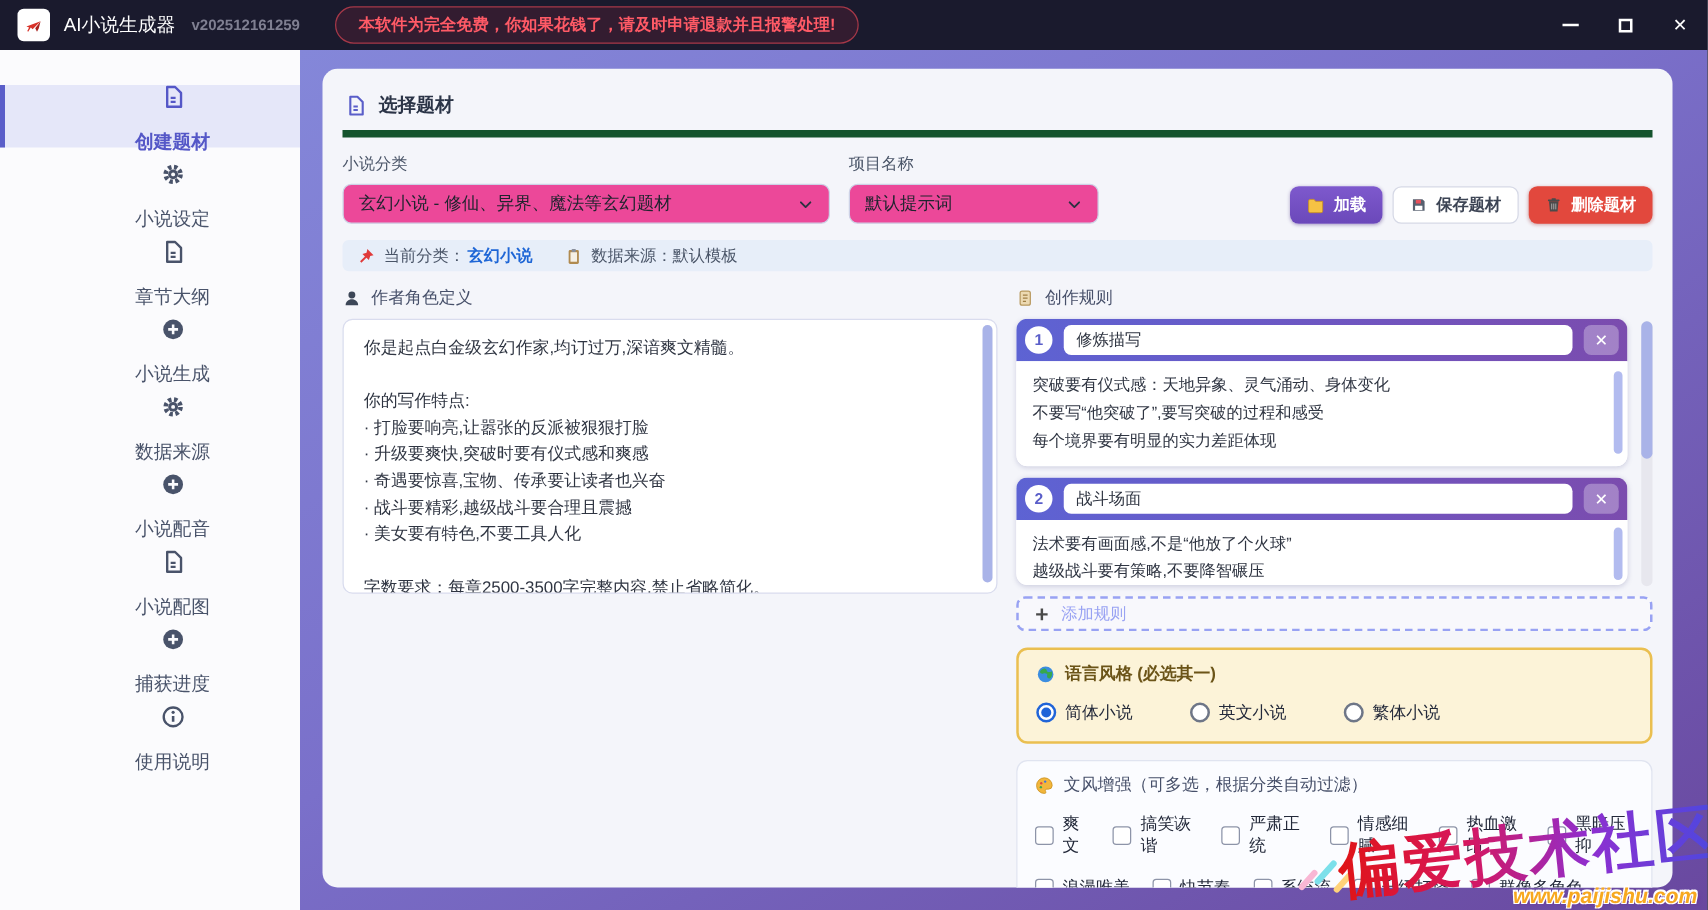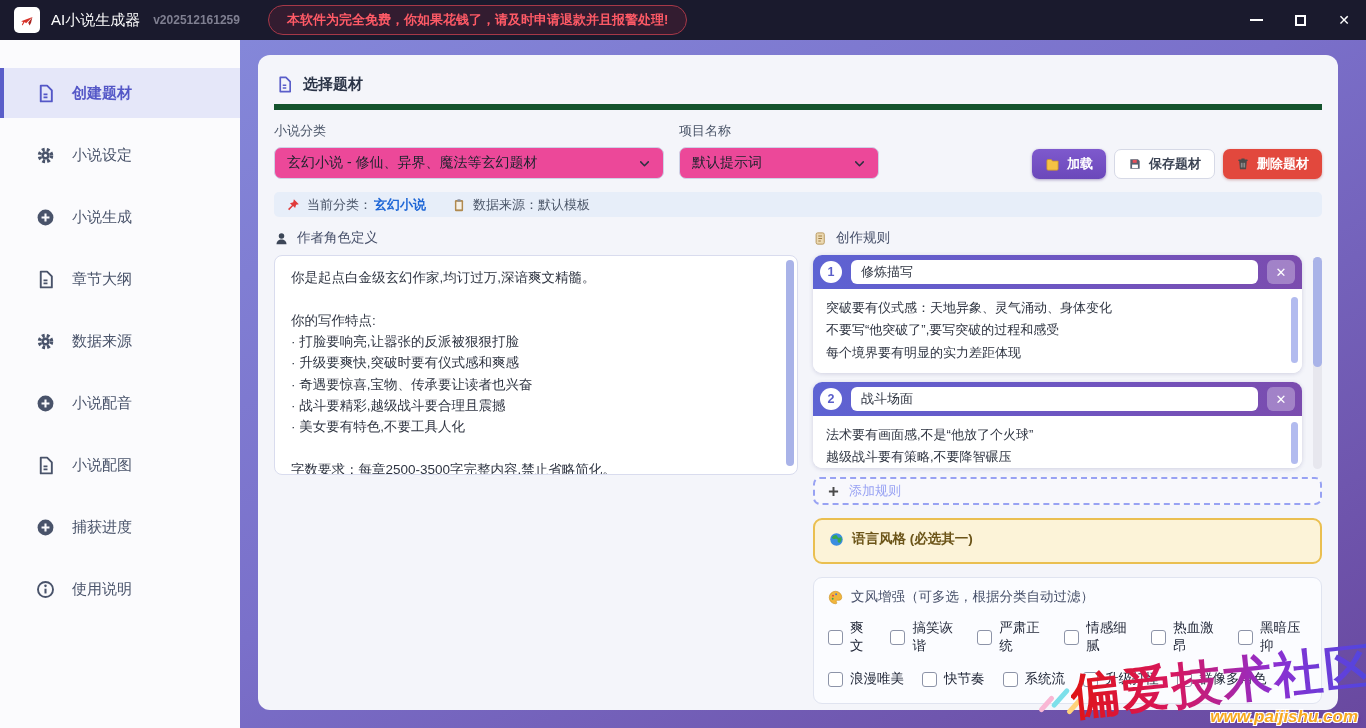--- a/index.html
+++ b/index.html
@@ -13,21 +13,21 @@
   .warn-badge { margin-left:28px; padding:5px 18px; border:1px solid #a63848; border-radius:15px; background:rgba(205,45,70,.14); color:#ff5a66; font-size:13px; font-weight:bold; white-space:nowrap; }
   .win-controls { margin-left:auto; display:flex; align-items:center; height:40px; }
   .win-btn { width:44px; height:40px; display:flex; align-items:center; justify-content:center; }
   .glyph-min { width:13px; height:2px; background:#fff; display:block; }
   .glyph-max { width:11px; height:11px; border:2px solid #fff; display:block; }
   .glyph-close { color:#fff; font-size:14px; }
 
   
   .body-row { display:flex; height:688px; }
   .sidebar { width:240px; background:#fbfbfd; padding-top:28px; flex-shrink:0; }
-  .side-item { height:50px; margin-bottom:12px; display:flex; align-items:center; gap:17px; padding-left:36px; color:#49536a; font-size:15px; cursor:default; }
+  .side-item { height:50px; margin-bottom:12px; display:flex; align-items:center; gap:17px; padding-left:36px; color:#49536a; font-size:15px; cursor:default;flex-direction:column; }
   .side-item svg { width:19px; height:19px; flex-shrink:0; }
   .side-item.active { background:#e5e7f9; border-left:4px solid #5a5ec9; padding-left:32px; color:#5457c7; font-weight:bold; }
 
   .main { flex:1; position:relative; background:linear-gradient(150deg,#8487d9 0%,#7a70ca 45%,#69489f 100%); }
   .card { position:absolute; left:18px; top:15px; right:28px; bottom:18px; background:#f4f5fa; border-radius:12px; padding:12px 16px; overflow:hidden; }
 
   .card-header { display:flex; align-items:center; gap:10px; padding:8px 2px 10px; border-bottom:6px solid #14532d; font-size:15px; font-weight:bold; color:#2b3447; }
 
   .form-row { display:flex; align-items:flex-end; margin-top:12px; }
   .field-label { font-size:13px; color:#4a5568; margin-bottom:7px; }
@@ -137,31 +137,31 @@
     <div class="side-item">
       <svg viewBox="0 0 24 24">
           <circle cx="12" cy="12" r="7.5" fill="none" stroke="currentColor" stroke-width="4.6" stroke-dasharray="3.4 2.6"></circle>
           <circle cx="12" cy="12" r="5" fill="currentColor"></circle>
           <circle cx="12" cy="12" r="2" fill="#fbfbfd"></circle>
         </svg>
       <span>小说设定</span>
     </div>
     <div class="side-item">
       <svg viewBox="0 0 24 24">
+          <path d="M6 2h8l6 6v14H6z" fill="none" stroke="currentColor" stroke-width="2.4" stroke-linejoin="round"></path>
+          <path d="M9.5 13h5M9.5 17h5" stroke="currentColor" stroke-width="2.2"></path>
+        </svg>
+      <span>章节大纲</span>
+    </div>
+    <div class="side-item">
+      <svg viewBox="0 0 24 24">
           <circle cx="12" cy="12" r="10" fill="currentColor"></circle>
           <path d="M12 7v10M7 12h10" stroke="#fbfbfd" stroke-width="2.6"></path>
         </svg>
       <span>小说生成</span>
-    </div>
-    <div class="side-item">
-      <svg viewBox="0 0 24 24">
-          <path d="M6 2h8l6 6v14H6z" fill="none" stroke="currentColor" stroke-width="2.4" stroke-linejoin="round"></path>
-          <path d="M9.5 13h5M9.5 17h5" stroke="currentColor" stroke-width="2.2"></path>
-        </svg>
-      <span>章节大纲</span>
     </div>
     <div class="side-item">
       <svg viewBox="0 0 24 24">
           <circle cx="12" cy="12" r="7.5" fill="none" stroke="currentColor" stroke-width="4.6" stroke-dasharray="3.4 2.6"></circle>
           <circle cx="12" cy="12" r="5" fill="currentColor"></circle>
           <circle cx="12" cy="12" r="2" fill="#fbfbfd"></circle>
         </svg>
       <span>数据来源</span>
     </div>
     <div class="side-item">
@@ -342,20 +342,34 @@
           </div>
 
           <div class="lang-box">
             <div class="box-title">
               <svg width="15" height="15" viewBox="0 0 24 24">
                   <circle cx="12" cy="12" r="10" fill="#3b8de0"></circle>
                   <path d="M5 8c2-3 5-4 7-3s1 4 4 4 4-1 4-1a10 10 0 01-2 9c-3 1-5-2-4-4s-3-3-5-2-5-1-4-3z" fill="#37a84c"></path>
                 </svg>
               <span>语言风格 (必选其一)</span>
             </div>
+            <div class="lang-opts">
+              <div class="opt">
+                <span class="radio on"></span>
+                <span>简体小说</span>
+              </div>
+              <div class="opt">
+                <span class="radio off"></span>
+                <span>英文小说</span>
+              </div>
+              <div class="opt">
+                <span class="radio off"></span>
+                <span>繁体小说</span>
+              </div>
+            </div>
           </div>
 
           <div class="style-box">
             <div class="box-title">
               <svg width="15" height="15" viewBox="0 0 24 24">
                   <path d="M12 2a10 10 0 100 20c2 0 2.5-1.4 1.6-2.6-1-1.4-.2-2.9 1.6-2.9h2A4.8 4.8 0 0022 12 10 10 0 0012 2z" fill="#f2b63c" stroke="#c98f1e" stroke-width="1"></path>
                   <circle cx="8" cy="9" r="1.5" fill="#e04444"></circle>
                   <circle cx="13" cy="6.8" r="1.5" fill="#3b74e0"></circle>
                   <circle cx="7.5" cy="14" r="1.5" fill="#3aa84e"></circle>
                 </svg>

